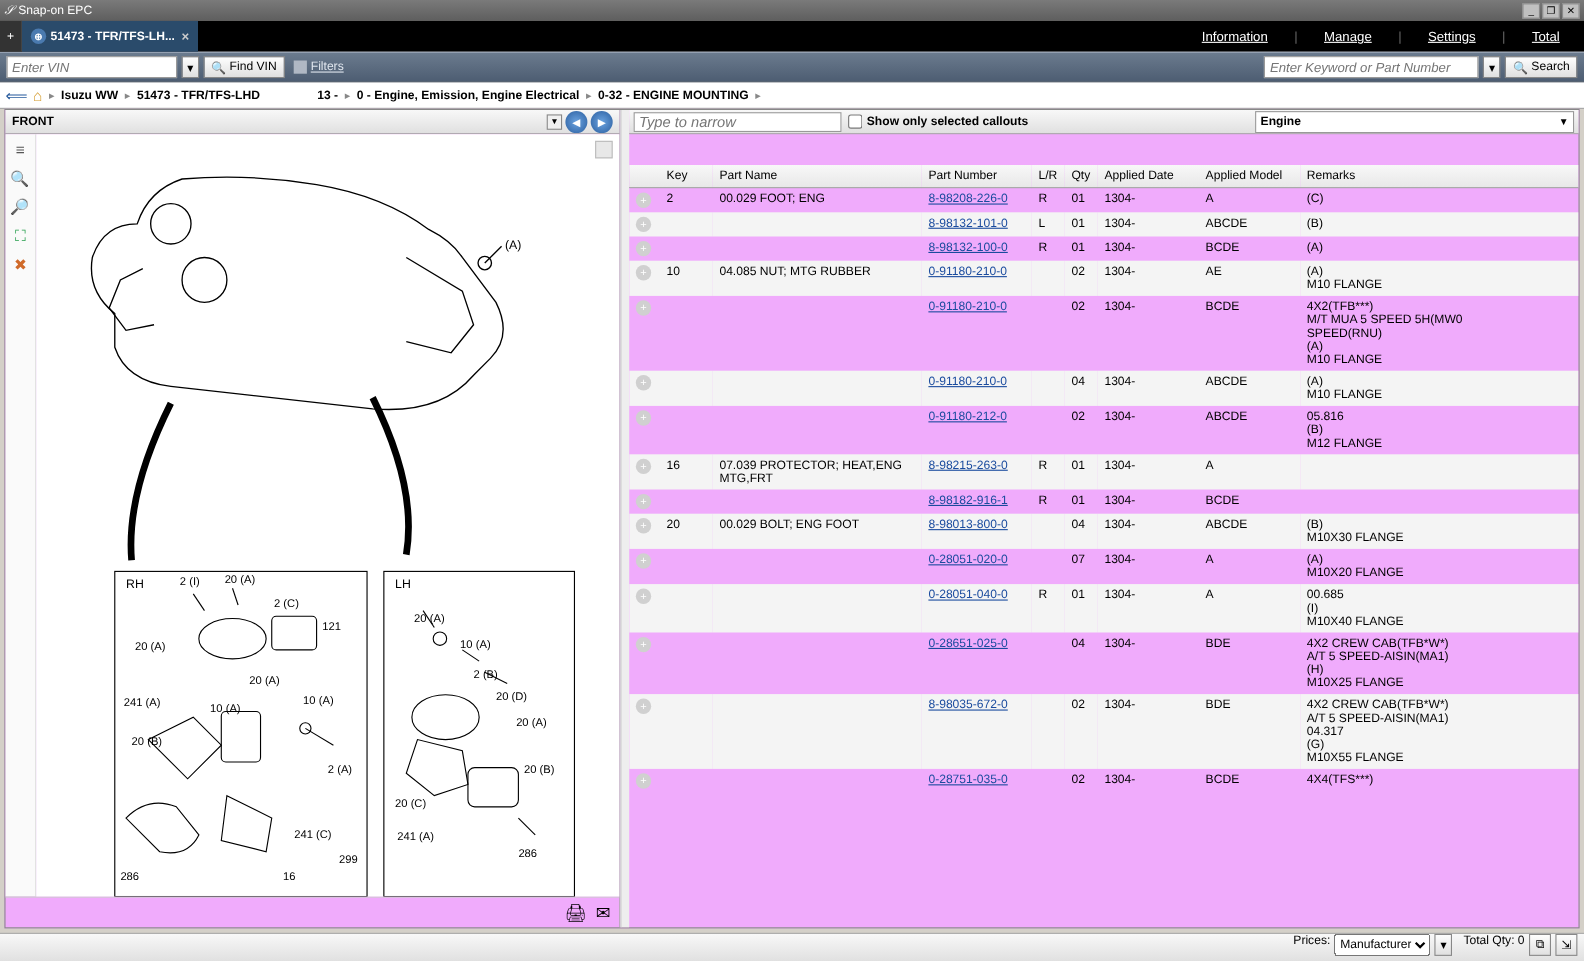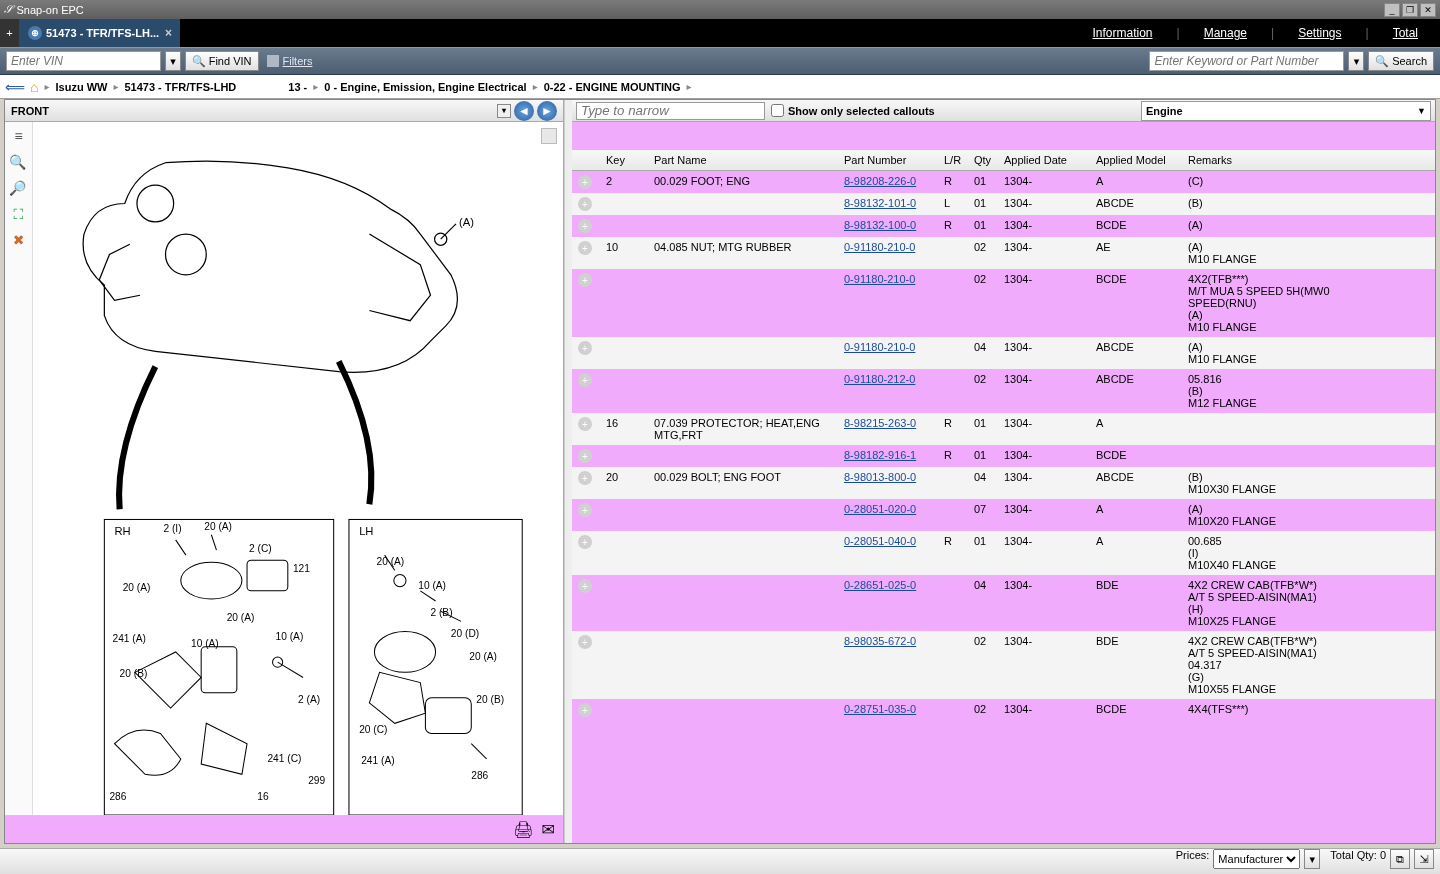--- a/index.html
+++ b/index.html
@@ -141,21 +141,21 @@
   <span class="home">⌂</span>
   <span class="sep">▸</span>
   <span class="crumb">Isuzu WW</span>
   <span class="sep">▸</span>
   <span class="crumb">51473 - TFR/TFS-LHD</span>
   <span style="width:40px"></span>
   <span class="crumb">13 -</span>
   <span class="sep">▸</span>
   <span class="crumb">0 - Engine, Emission, Engine Electrical</span>
   <span class="sep">▸</span>
-  <span class="crumb">0-22 - ENGINE MOUNTING</span>
+  <span class="crumb">0-32 - ENGINE MOUNTING</span>
   <span class="sep">▸</span>
 </div>
 
 <div class="content">
 
   <div class="left-pane">
     <div class="left-header">
       <span>FRONT</span>
       <span class="spacer"></span>
       <div class="dd">▾</div>

